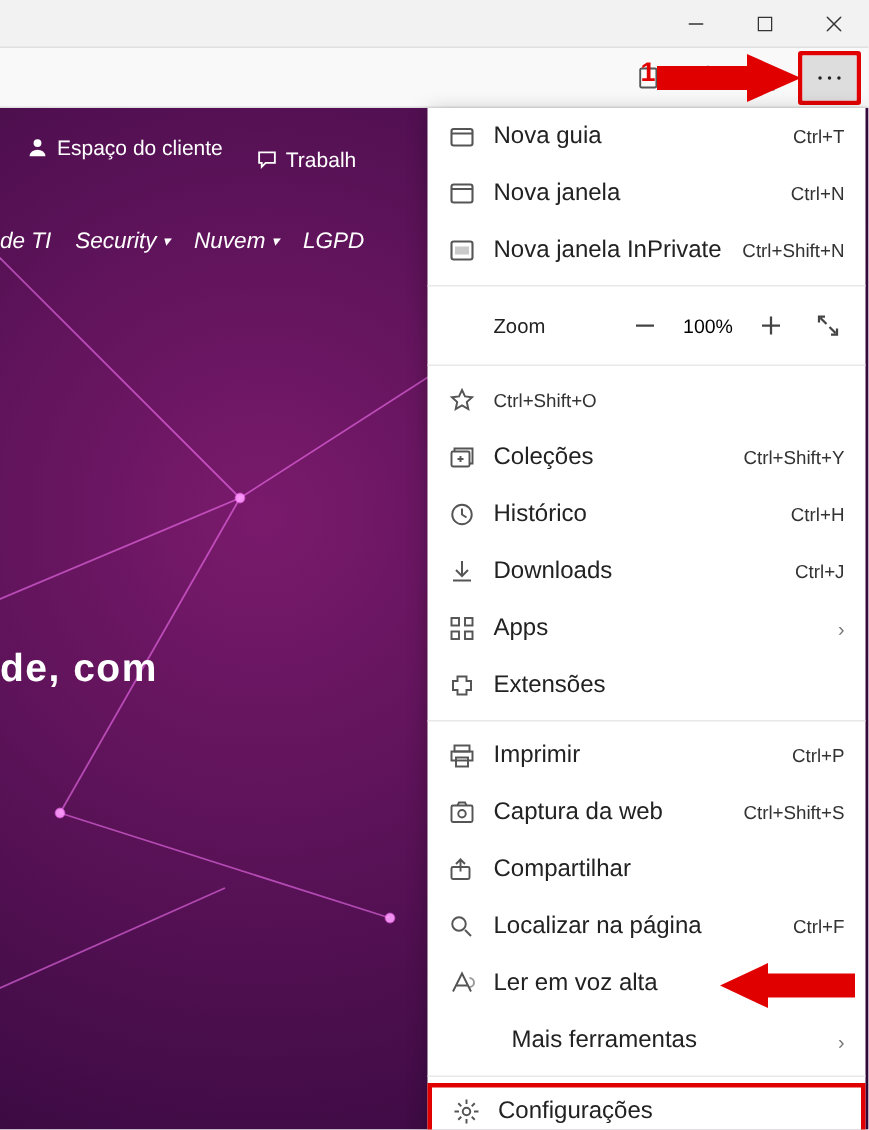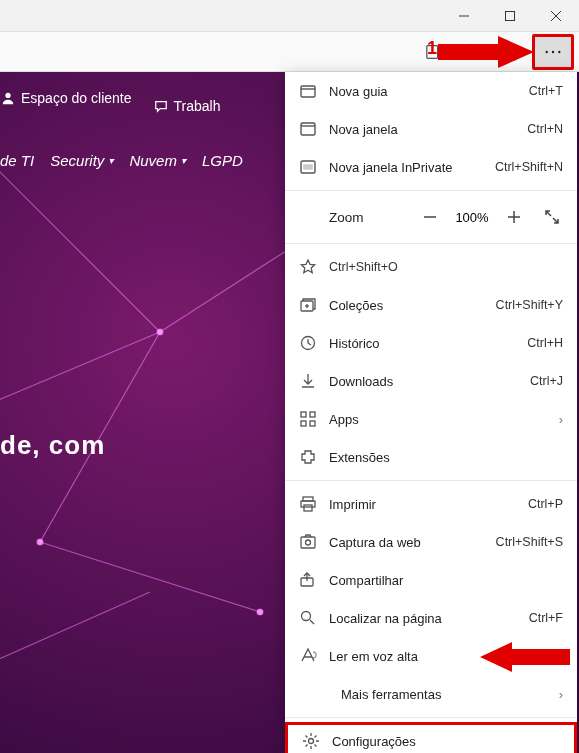--- a/index.html
+++ b/index.html
@@ -15,32 +15,32 @@
   .tool-btn { width: 32px; height: 32px; display: flex; align-items: center; justify-content: center; color: #555; border-radius: 3px; }
   .tool-btn svg { width: 18px; height: 18px; }
   .more-btn-wrap { border: 3px solid #e10000; border-radius: 2px; padding: 0; }
   .more-btn { background: #ddd; width: 36px; height: 30px; display:flex; align-items:center; justify-content:center; }
 
   
   .content { position: absolute; top: 72px; left: 0; right: 0; bottom: 0; background: radial-gradient(circle at 30% 40%, #7a1a6c, #3a0a42 80%); overflow: hidden; }
   .content::before, .content::after { content:""; position:absolute; border-top: 1px solid rgba(255,100,255,0.5); }
   .network { position:absolute; inset:0; }
   .network svg { width:100%; height:100%; }
-  .site-nav { position: absolute; top: 10px; left: 0; color: #fff; font-size: 14px; display:flex; gap: 22px; align-items:center; padding-left:1px;}
+  .site-nav { position: absolute; top: 10px; left: 0; color: #fff; font-size: 14px; display:flex; gap: 22px; align-items:center; padding-left:18px;}
   .site-nav .person { display:flex; align-items:center; gap:6px; }
   .site-nav-row2 { position:absolute; top:80px; left:0; color:#fff; font-size:15px; display:flex; gap:16px; padding-left:0;}
   .nav-item { display:flex; align-items:center; gap:4px;font-style:italic; }
   .caret { font-size:10px; }
   .hero-text { position:absolute; top:358px; left:0; color:#fff; font-size:26px; font-weight:700; letter-spacing:1px; }
 
   
   .menu { position:absolute; top:72px; right:2px; width:292px; background:#fff; box-shadow: 0 4px 14px rgba(0,0,0,0.3); z-index:10; padding-bottom:4px;}
   .menu-item { display:flex; align-items:center; height:38px; padding: 0 14px; color:#222; gap:12px; position:relative; }
   .menu-item .ico { width:18px; height:18px; display:flex; align-items:center; justify-content:center; color:#555; flex-shrink:0; }
-  .menu-item .label { flex:1; font-size:13px; }
+  .menu-item .label { flex:1; font-size:16px; }
   .menu-item .shortcut { font-size:12.5px; color:#333; }
   .menu-item .chev { color:#777; }
   .menu-sep { height:1px; background:#e8e8e8; margin: 4px 0; }
   .zoom-row { display:flex; align-items:center; height:44px; padding:0 6px 0 44px; }
   .zoom-row .zlabel { flex:1; font-size:13.5px; color:#222;}
   .zoom-row .zbtn { width:38px; height:36px; display:flex; align-items:center; justify-content:center; color:#444; }
   .zoom-row .zval { width:46px; text-align:center; font-size:13px; }
   .indent .label { margin-left: 30px; }
   .menu-item.boxed { border: 3px solid #e10000; }
 

